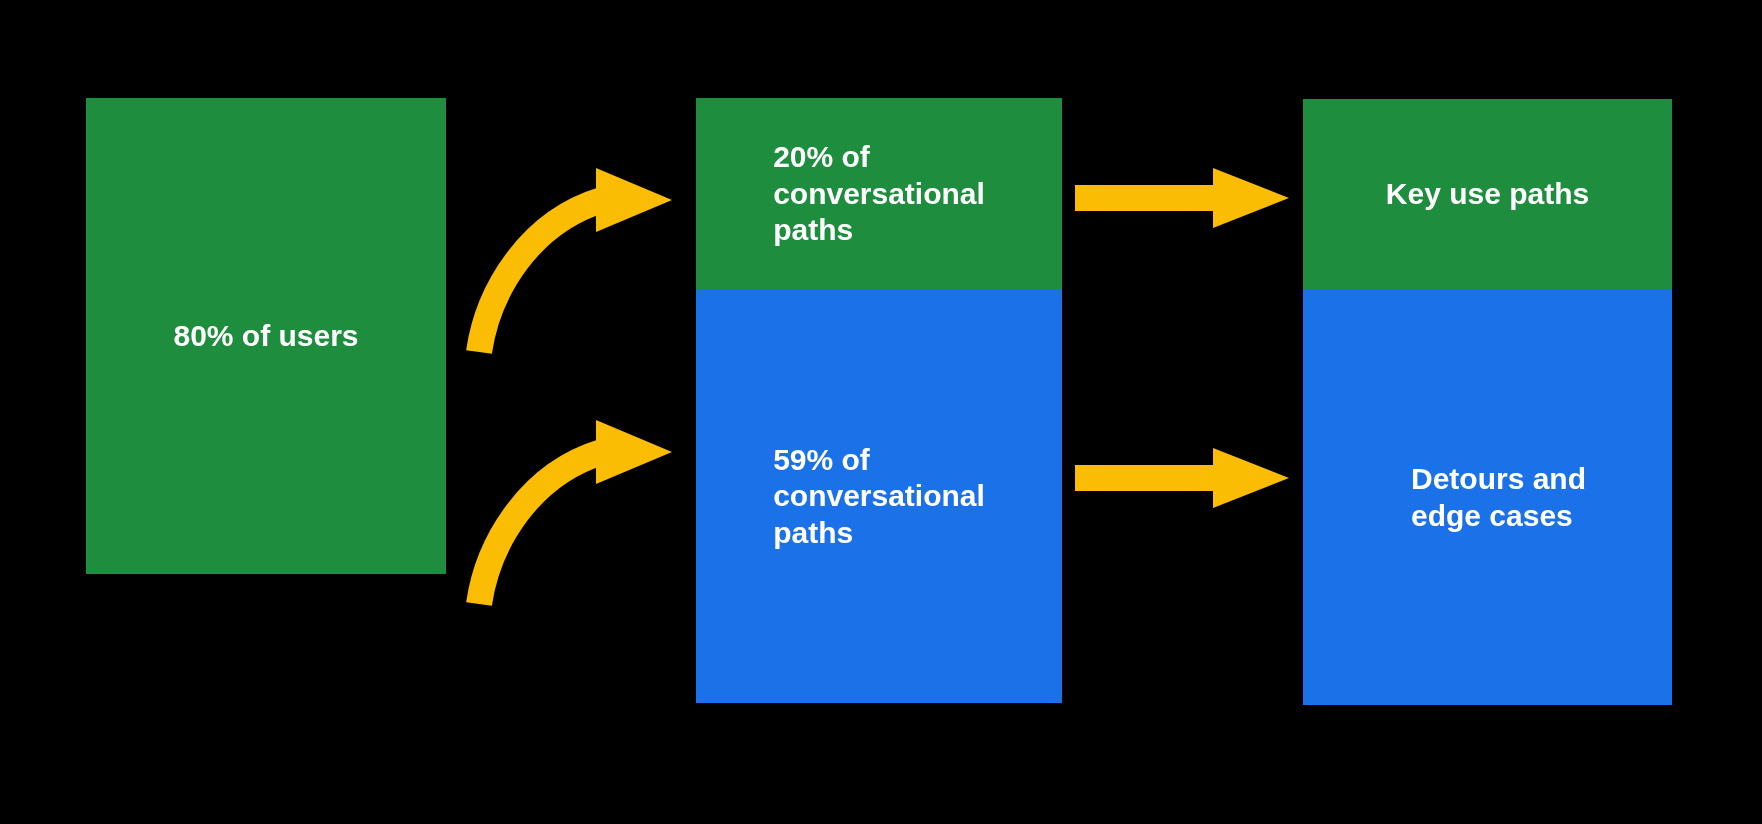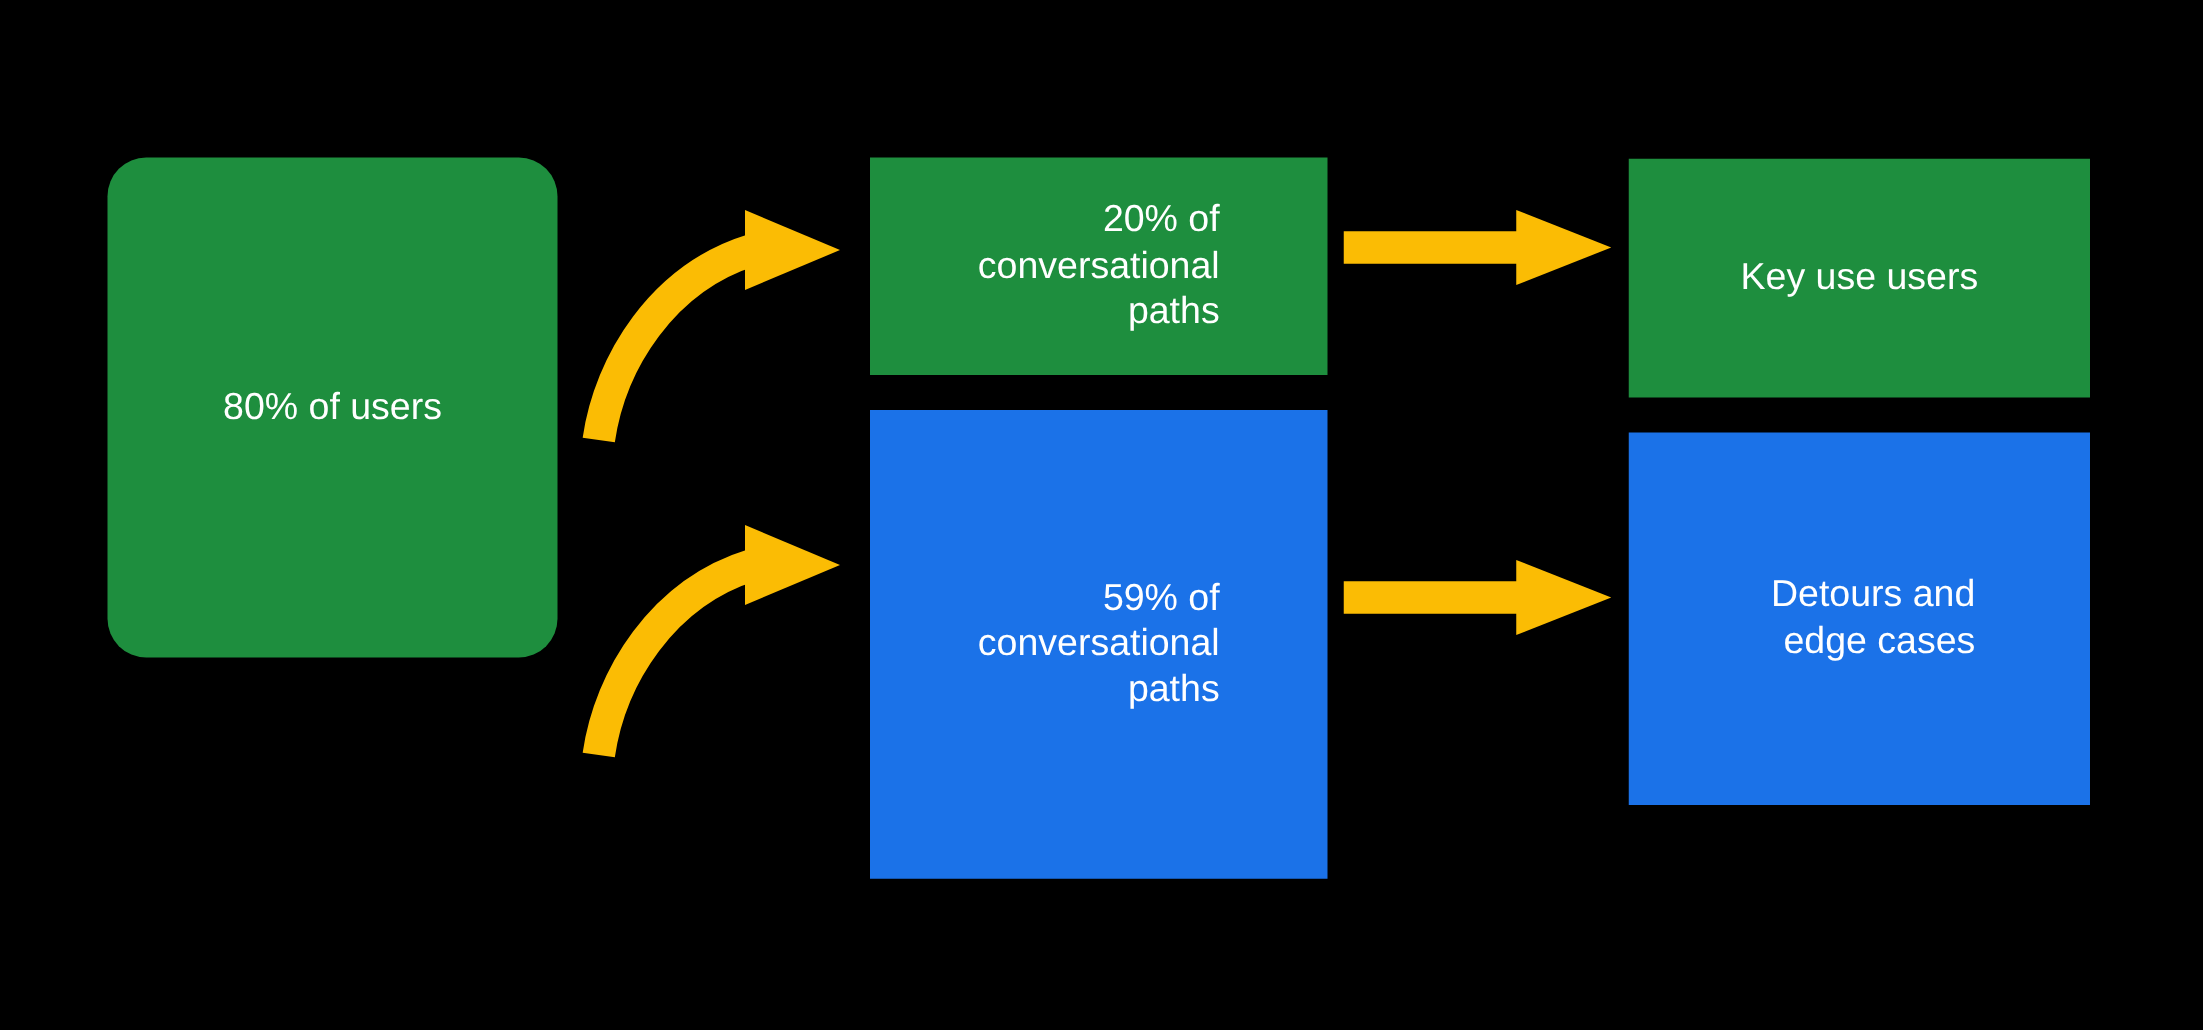--- a/index.html
+++ b/index.html
@@ -25,39 +25,38 @@
   .column {
     position: absolute;
     display: flex;
     flex-direction: column;
   }
   .segment {
     box-sizing: border-box;
     display: flex;
     align-items: center;
     justify-content: center;
-    text-align: right;
+    text-align: left;
     color: #ffffff;
-    font-weight: 400;
+    font-weight: 700;
     line-height: 1.22;
     padding: 0 10px;
-    margin-top: 28px;
     -webkit-font-smoothing: antialiased;
   }
   .seg-green { background: #1E8E3E; }
   .seg-blue  { background: #1B72E8; }
 
   
   #column-users {
     left: 86px;
     top: 98px;
     width: 360px;
     height: 607px;
   }
-  #column-users .seg-green { height: 400px; border-radius: 31px; }
+  #column-users .seg-green { height: 476px; }
   #column-users .seg-blue  { height: 139px; }
   #column-users .segment   { font-size: 30px; }
 
   
   #column-paths {
     left: 696px;
     top: 98px;
     width: 366px;
     height: 605px;
   }
@@ -66,21 +65,21 @@
   #column-paths .segment   { font-size: 30px; }
 
   
   #column-cases {
     left: 1303px;
     top: 99px;
     width: 369px;
     height: 606px;
   }
   #column-cases .seg-green { height: 191px; }
-  #column-cases .seg-blue  { height: 298px; padding-left: 32px; }
+  #column-cases .seg-blue  { height: 415px; padding-left: 32px; }
   #column-cases .segment   { font-size: 30px; }
 
   .seg-label {
     display: block;
     white-space: pre-line;
   }
 
   
   .arrow-layer {
     position: absolute;
@@ -110,21 +109,21 @@
     </div>
     <div class="segment seg-blue">
       <span class="seg-label">59% of
 conversational
 paths</span>
     </div>
   </div>
 
   <div class="column" id="column-cases">
     <div class="segment seg-green">
-      <span class="seg-label">Key use users</span>
+      <span class="seg-label">Key use paths</span>
     </div>
     <div class="segment seg-blue">
       <span class="seg-label">Detours and
 edge cases</span>
     </div>
   </div>
 
   <svg class="arrow-layer" viewBox="0 0 1762 824" width="1762" height="824">
 
     <g>

